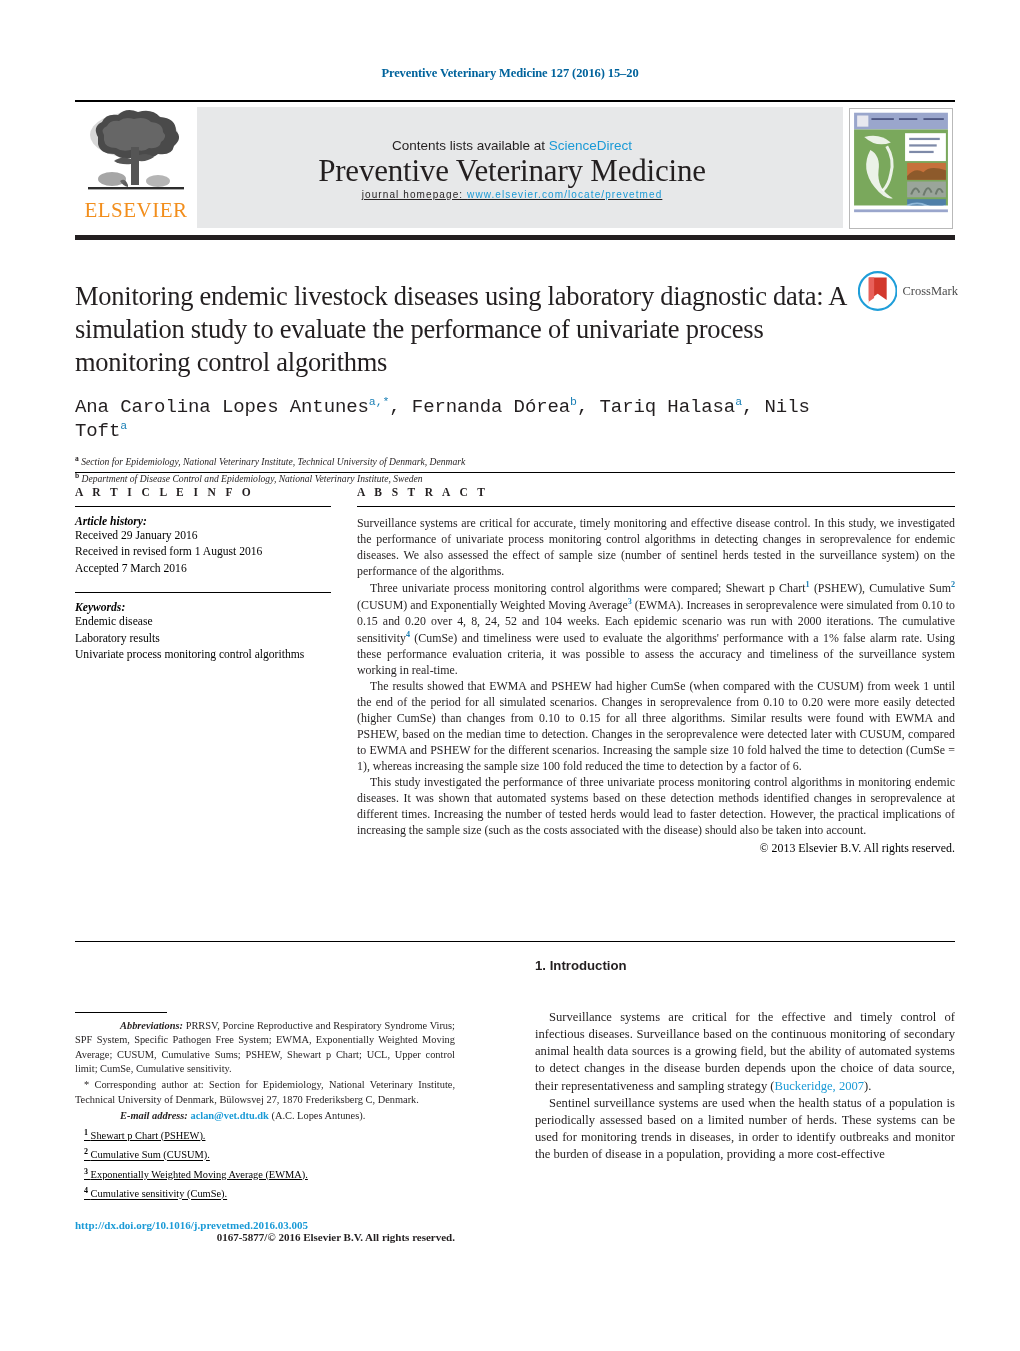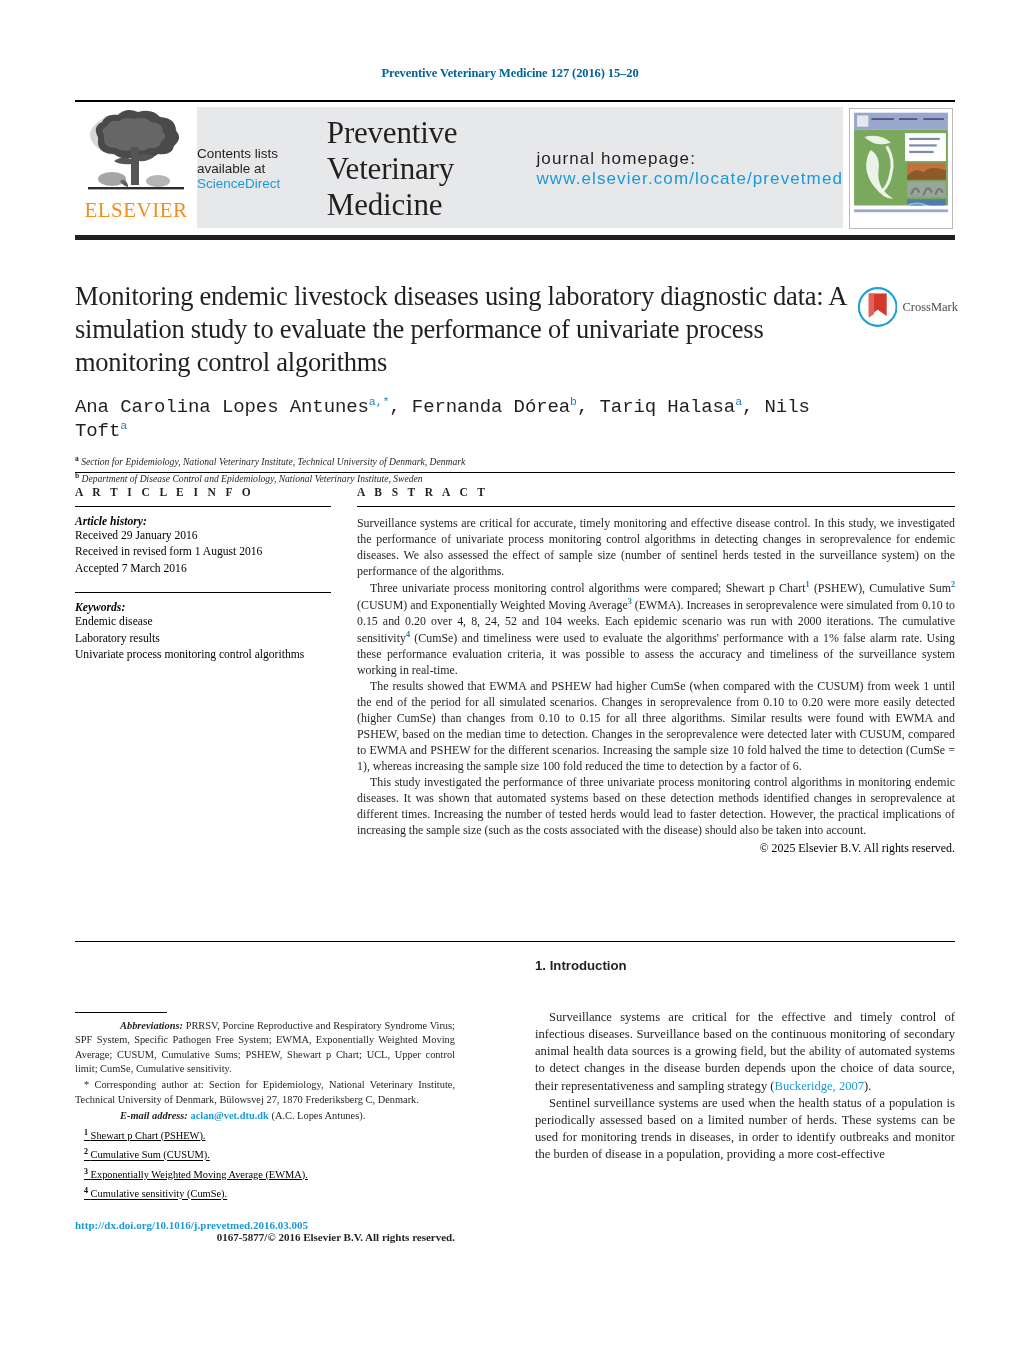--- a/index.html
+++ b/index.html
@@ -70,44 +70,46 @@
     font-size: 21px;
     letter-spacing: 0.5px;
     line-height: 1;
     margin-top: 1px;
   }
   .journal-band {
     flex: 1 1 auto;
     background: #e7e8e9;
     margin: 5px 0 7px 0;
     display: flex;
-    justify-content: flex-start;
+    flex-direction: column;
+    justify-content: center;
     align-items: center;
-    padding: 10px 0 8px 0;
+    padding: 10px 16px 8px 0;
     box-sizing: border-box;
   }
   .contents-line {
     font-family: "Liberation Sans", sans-serif;
     font-size: 13.5px;
     color: #231f20;
   }
   .contents-line .sd {
     color: #1a9ad6;
   }
   .journal-title {
     font-family: "Liberation Serif", serif;
     font-size: 31px;
     color: #231f20;
     letter-spacing: -0.2px;
   }
   .homepage-line {
     font-family: "Liberation Sans", sans-serif;
-    font-size: 17px;
+    font-size: 10px;
     color: #231f20;
     letter-spacing: 1.1px;
+    text-decoration: underline;
   }
   .homepage-line .url { color: #1a9ad6; }
   .cover-thumb {
     width: 104px;
     flex: 0 0 104px;
     margin: 6px 2px 6px 6px;
     border: 1px solid #b9b9b9;
     background: #fff;
     position: relative;
     overflow: hidden;
@@ -140,21 +142,21 @@
   .affils {
     margin-top: 11px;
     font-size: 9.6px;
     font-style: italic;
     line-height: 1.55;
     color: #231f20;
   }
   .affils sup { font-style: normal; font-weight: bold; font-size: 7.5px; }
   .crossmark {
     position: absolute;
-    top: 284px;
+    top: 268px;
     left: 858px;
     width: 100px;
     height: 46px;
     display: flex;
     align-items: center;
     gap: 5px;
   }
   .crossmark-label {
     font-family: "Liberation Serif", serif;
     font-size: 12.5px;
@@ -389,21 +391,21 @@
   </div>
 
   <div class="col-right">
     <div class="sec-head">A B S T R A C T</div>
     <div class="thin-rule"></div>
     <div class="abstract-body">
       <p>Surveillance systems are critical for accurate, timely monitoring and effective disease control. In this study, we investigated the performance of univariate process monitoring control algorithms in detecting changes in seroprevalence for endemic diseases. We also assessed the effect of sample size (number of sentinel herds tested in the surveillance system) on the performance of the algorithms.</p>
       <p>Three univariate process monitoring control algorithms were compared; Shewart p Chart<sup>1</sup> (PSHEW), Cumulative Sum<sup>2</sup> (CUSUM) and Exponentially Weighted Moving Average<sup>3</sup> (EWMA). Increases in seroprevalence were simulated from 0.10 to 0.15 and 0.20 over 4, 8, 24, 52 and 104 weeks. Each epidemic scenario was run with 2000 iterations. The cumulative sensitivity<sup>4</sup> (CumSe) and timeliness were used to evaluate the algorithms' performance with a 1% false alarm rate. Using these performance evaluation criteria, it was possible to assess the accuracy and timeliness of the surveillance system working in real-time.</p>
       <p>The results showed that EWMA and PSHEW had higher CumSe (when compared with the CUSUM) from week 1 until the end of the period for all simulated scenarios. Changes in seroprevalence from 0.10 to 0.20 were more easily detected (higher CumSe) than changes from 0.10 to 0.15 for all three algorithms. Similar results were found with EWMA and PSHEW, based on the median time to detection. Changes in the seroprevalence were detected later with CUSUM, compared to EWMA and PSHEW for the different scenarios. Increasing the sample size 10 fold halved the time to detection (CumSe = 1), whereas increasing the sample size 100 fold reduced the time to detection by a factor of 6.</p>
       <p>This study investigated the performance of three univariate process monitoring control algorithms in monitoring endemic diseases. It was shown that automated systems based on these detection methods identified changes in seroprevalence at different times. Increasing the number of tested herds would lead to faster detection. However, the practical implications of increasing the sample size (such as the costs associated with the disease) should also be taken into account.</p>
-      <div class="copyright">© 2025 Elsevier B.V. All rights reserved.</div>
+      <div class="copyright">© 2013 Elsevier B.V. All rights reserved.</div>
     </div>
   </div>
 
   <div class="bottom-left">
     <div class="fn-rule"></div>
     <p class="fn fn-indent"><span class="it">Abbreviations:</span> <span>PRRSV, Porcine Reproductive and Respiratory Syndrome Virus; SPF System, Specific Pathogen Free System; EWMA, Exponentially Weighted Moving Average; CUSUM, Cumulative Sums; PSHEW, Shewart p Chart; UCL, Upper control limit; CumSe, Cumulative sensitivity.</span></p>
     <p class="fn fn-star">* Corresponding author at: Section for Epidemiology, National Veterinary Institute, Technical University of Denmark, Bülowsvej 27, 1870 Frederiksberg C, Denmark.</p>
     <p class="fn fn-indent"><span class="it">E-mail address:</span> <span class="lnk">aclan@vet.dtu.dk</span> <span>(A.C. Lopes Antunes).</span></p>
     <p class="fn-num"><sup>1</sup> <span>Shewart p Chart (PSHEW).</span></p>
     <p class="fn-num"><sup>2</sup> <span>Cumulative Sum (CUSUM).</span></p>

